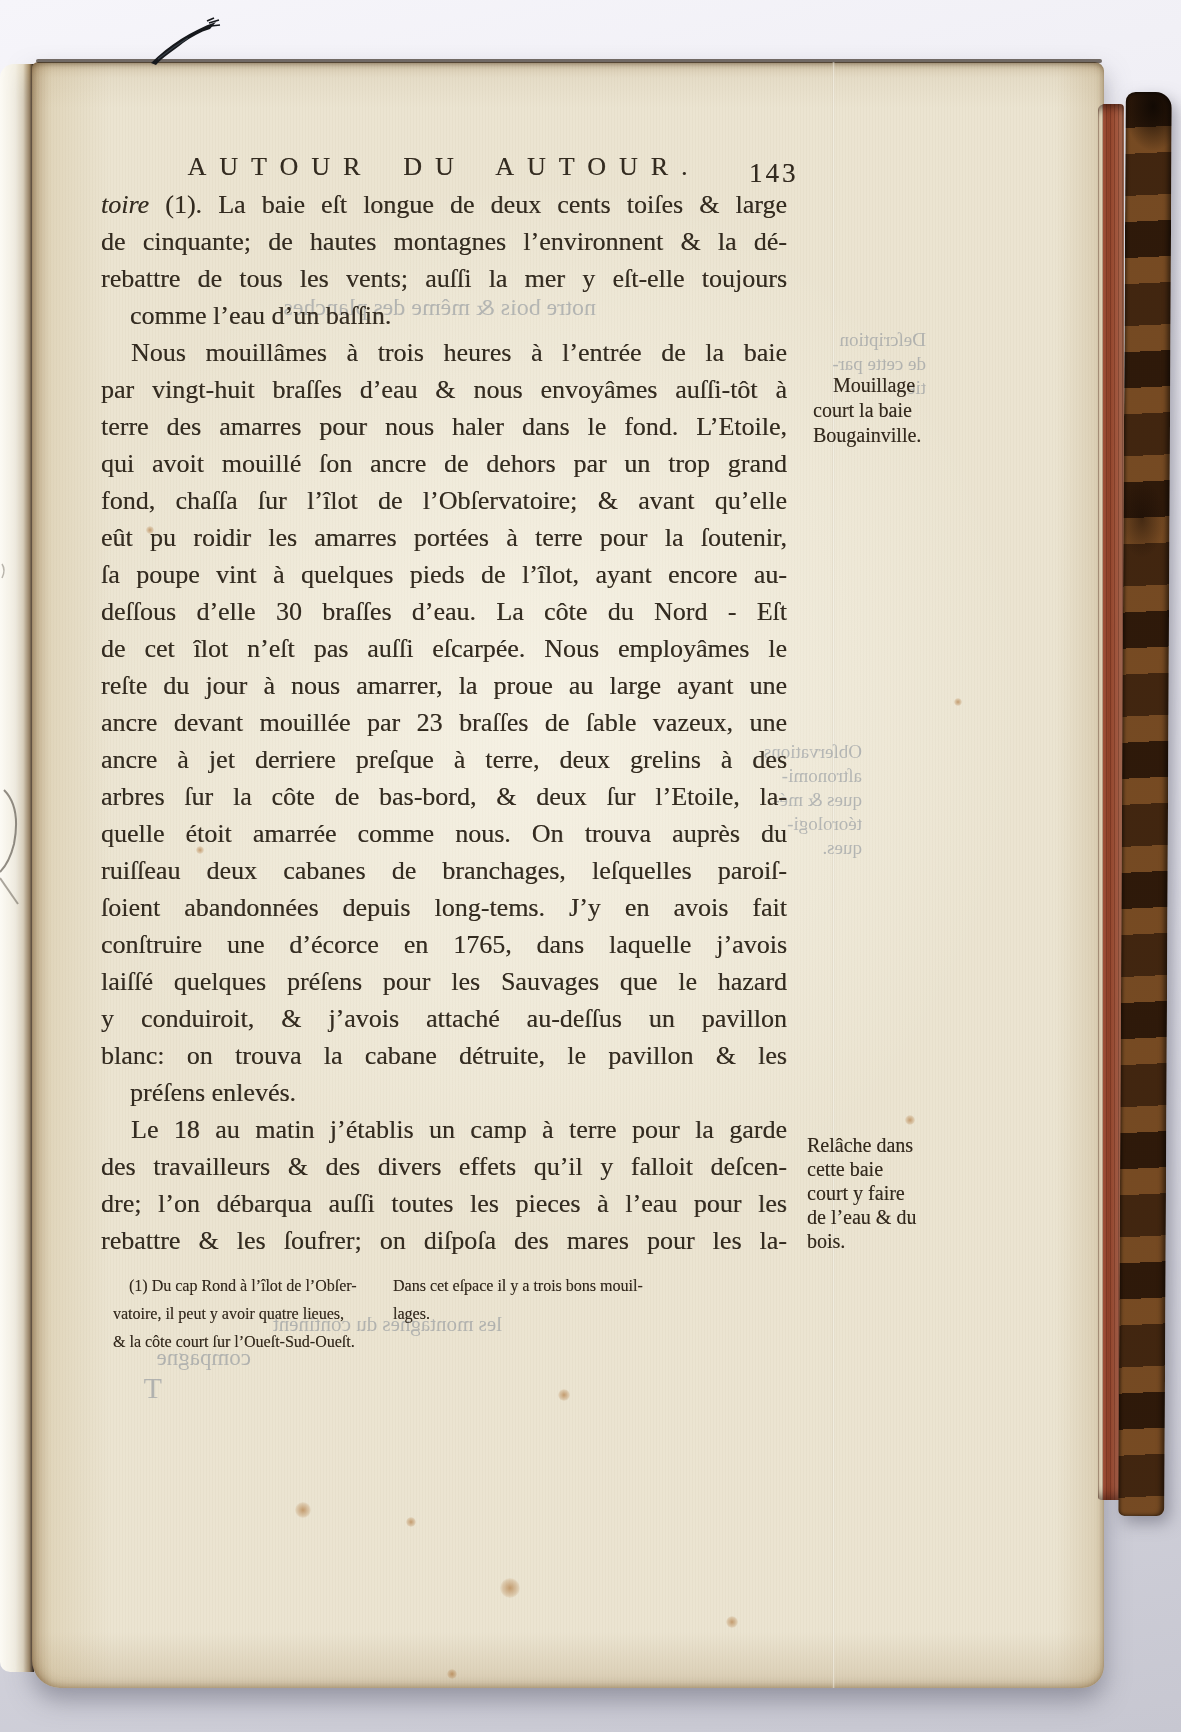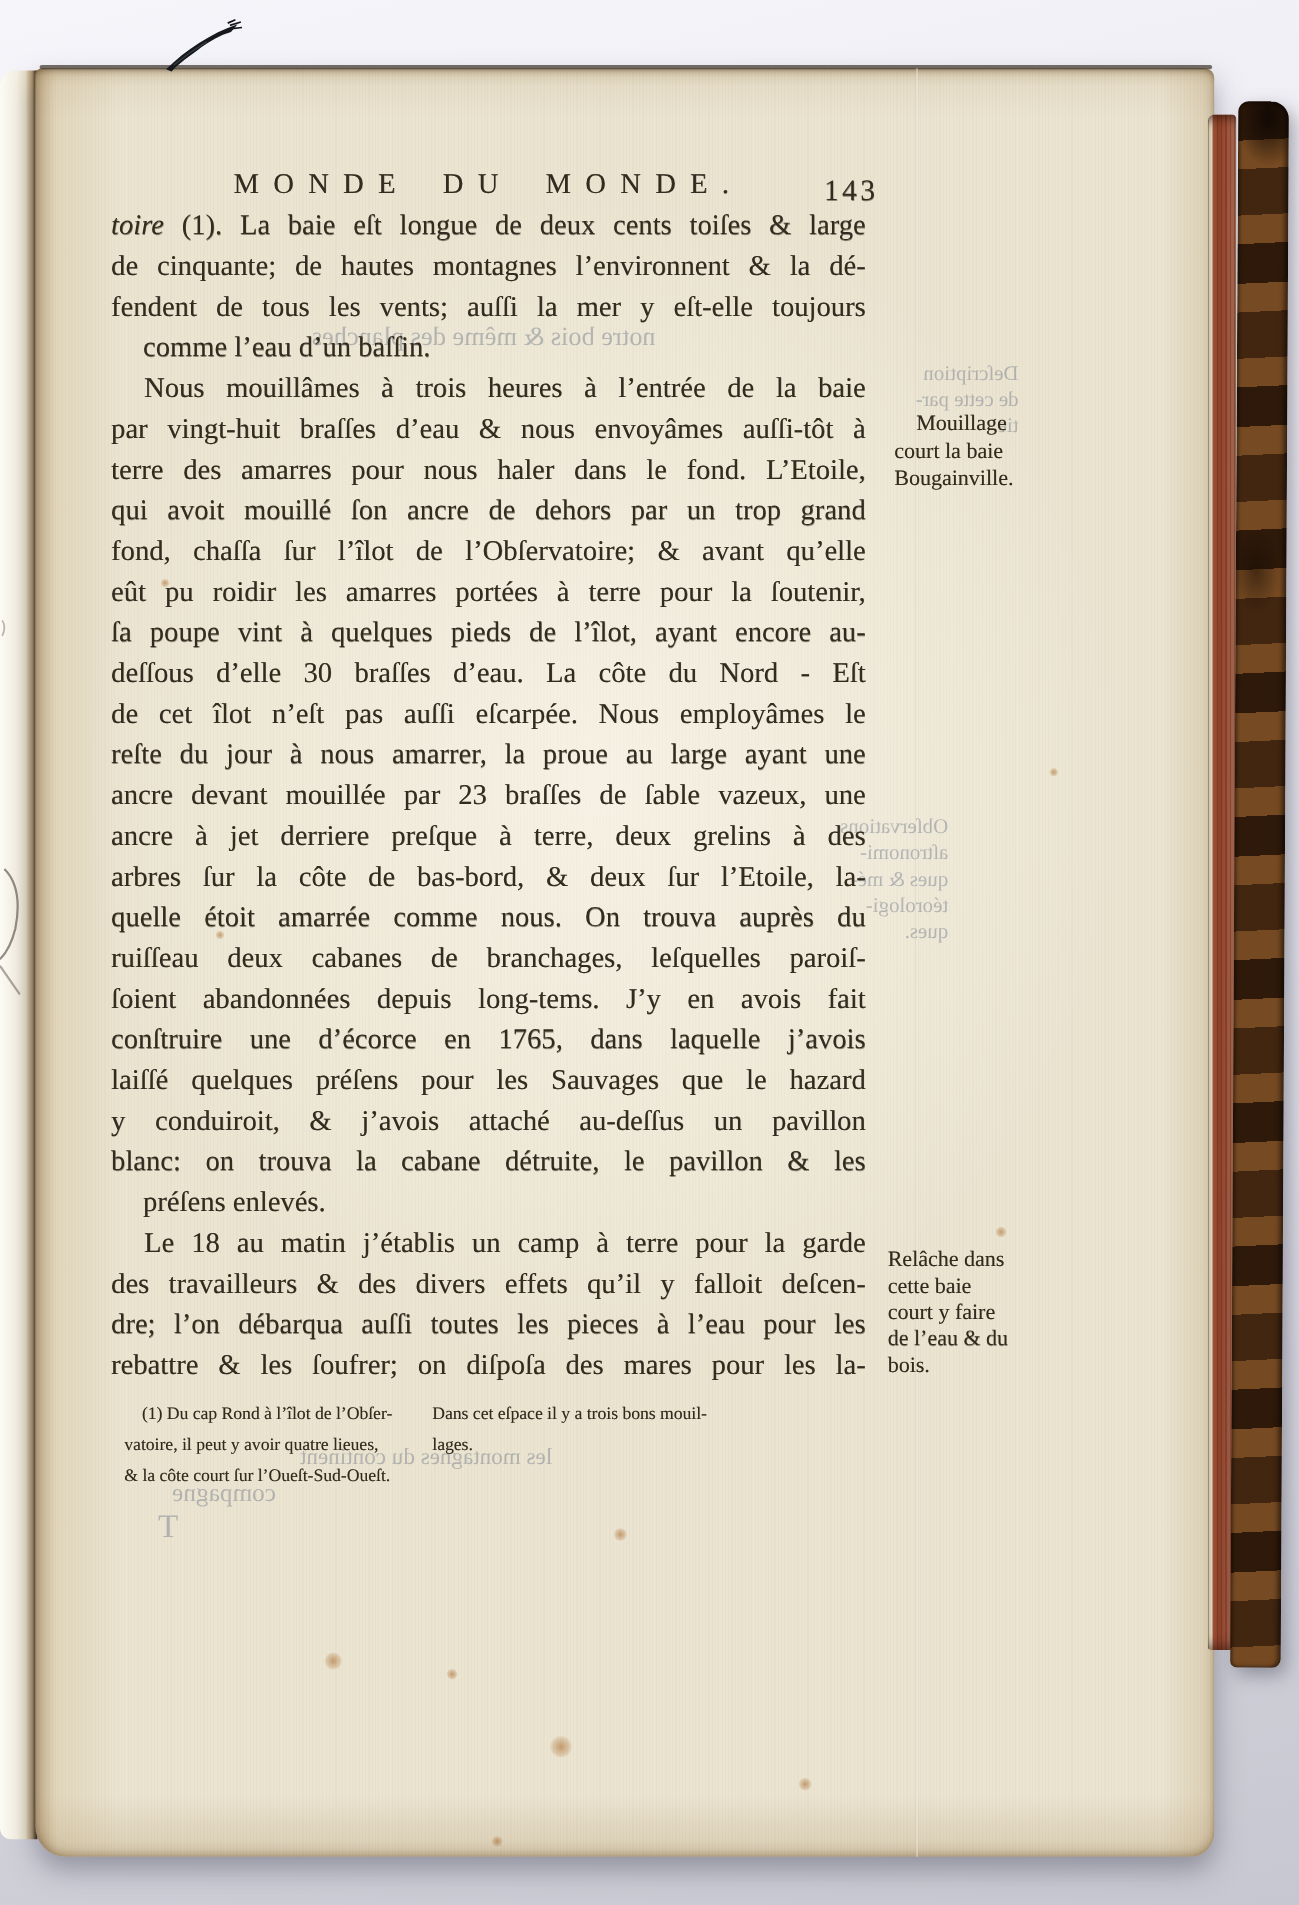--- a/index.html
+++ b/index.html
@@ -130,27 +130,27 @@
     <div class="showthrough st-3">
         <div class="tline">les montagnes du continent</div>
       </div>
     <div class="showthrough st-4">
         <div class="tline">compagne</div>
       </div>
     <div class="showthrough st-5">
         <div class="tline">T</div>
       </div>
 
-    <div class="running-header ink">MONDE DU MONDE.</div>
+    <div class="running-header ink">AUTOUR DU AUTOUR.</div>
     <div class="page-number ink">143</div>
 
     <div class="body-text">
         <div class="line"><i>toire</i> (1). La baie eſt longue de deux cents toiſes &amp; large</div>
         <div class="line">de cinquante; de hautes montagnes l’environnent &amp; la dé-</div>
-        <div class="line">fendent de tous les vents; auſſi la mer y eſt-elle toujours</div>
+        <div class="line">rebattre de tous les vents; auſſi la mer y eſt-elle toujours</div>
         <div class="line last">comme l’eau d’un baſſin.</div>
         <div class="line indent">Nous mouillâmes à trois heures à l’entrée de la baie</div>
         <div class="line">par vingt-huit braſſes d’eau &amp; nous envoyâmes auſſi-tôt à</div>
         <div class="line">terre des amarres pour nous haler dans le fond. L’Etoile,</div>
         <div class="line">qui avoit mouillé ſon ancre de dehors par un trop grand</div>
         <div class="line">fond, chaſſa ſur l’îlot de l’Obſervatoire; &amp; avant qu’elle</div>
         <div class="line">eût pu roidir les amarres portées à terre pour la ſoutenir,</div>
         <div class="line">ſa poupe vint à quelques pieds de l’îlot, ayant encore au-</div>
         <div class="line">deſſous d’elle 30 braſſes d’eau.  La côte du Nord - Eſt</div>
         <div class="line">de cet îlot n’eſt pas auſſi eſcarpée.  Nous employâmes le</div>

